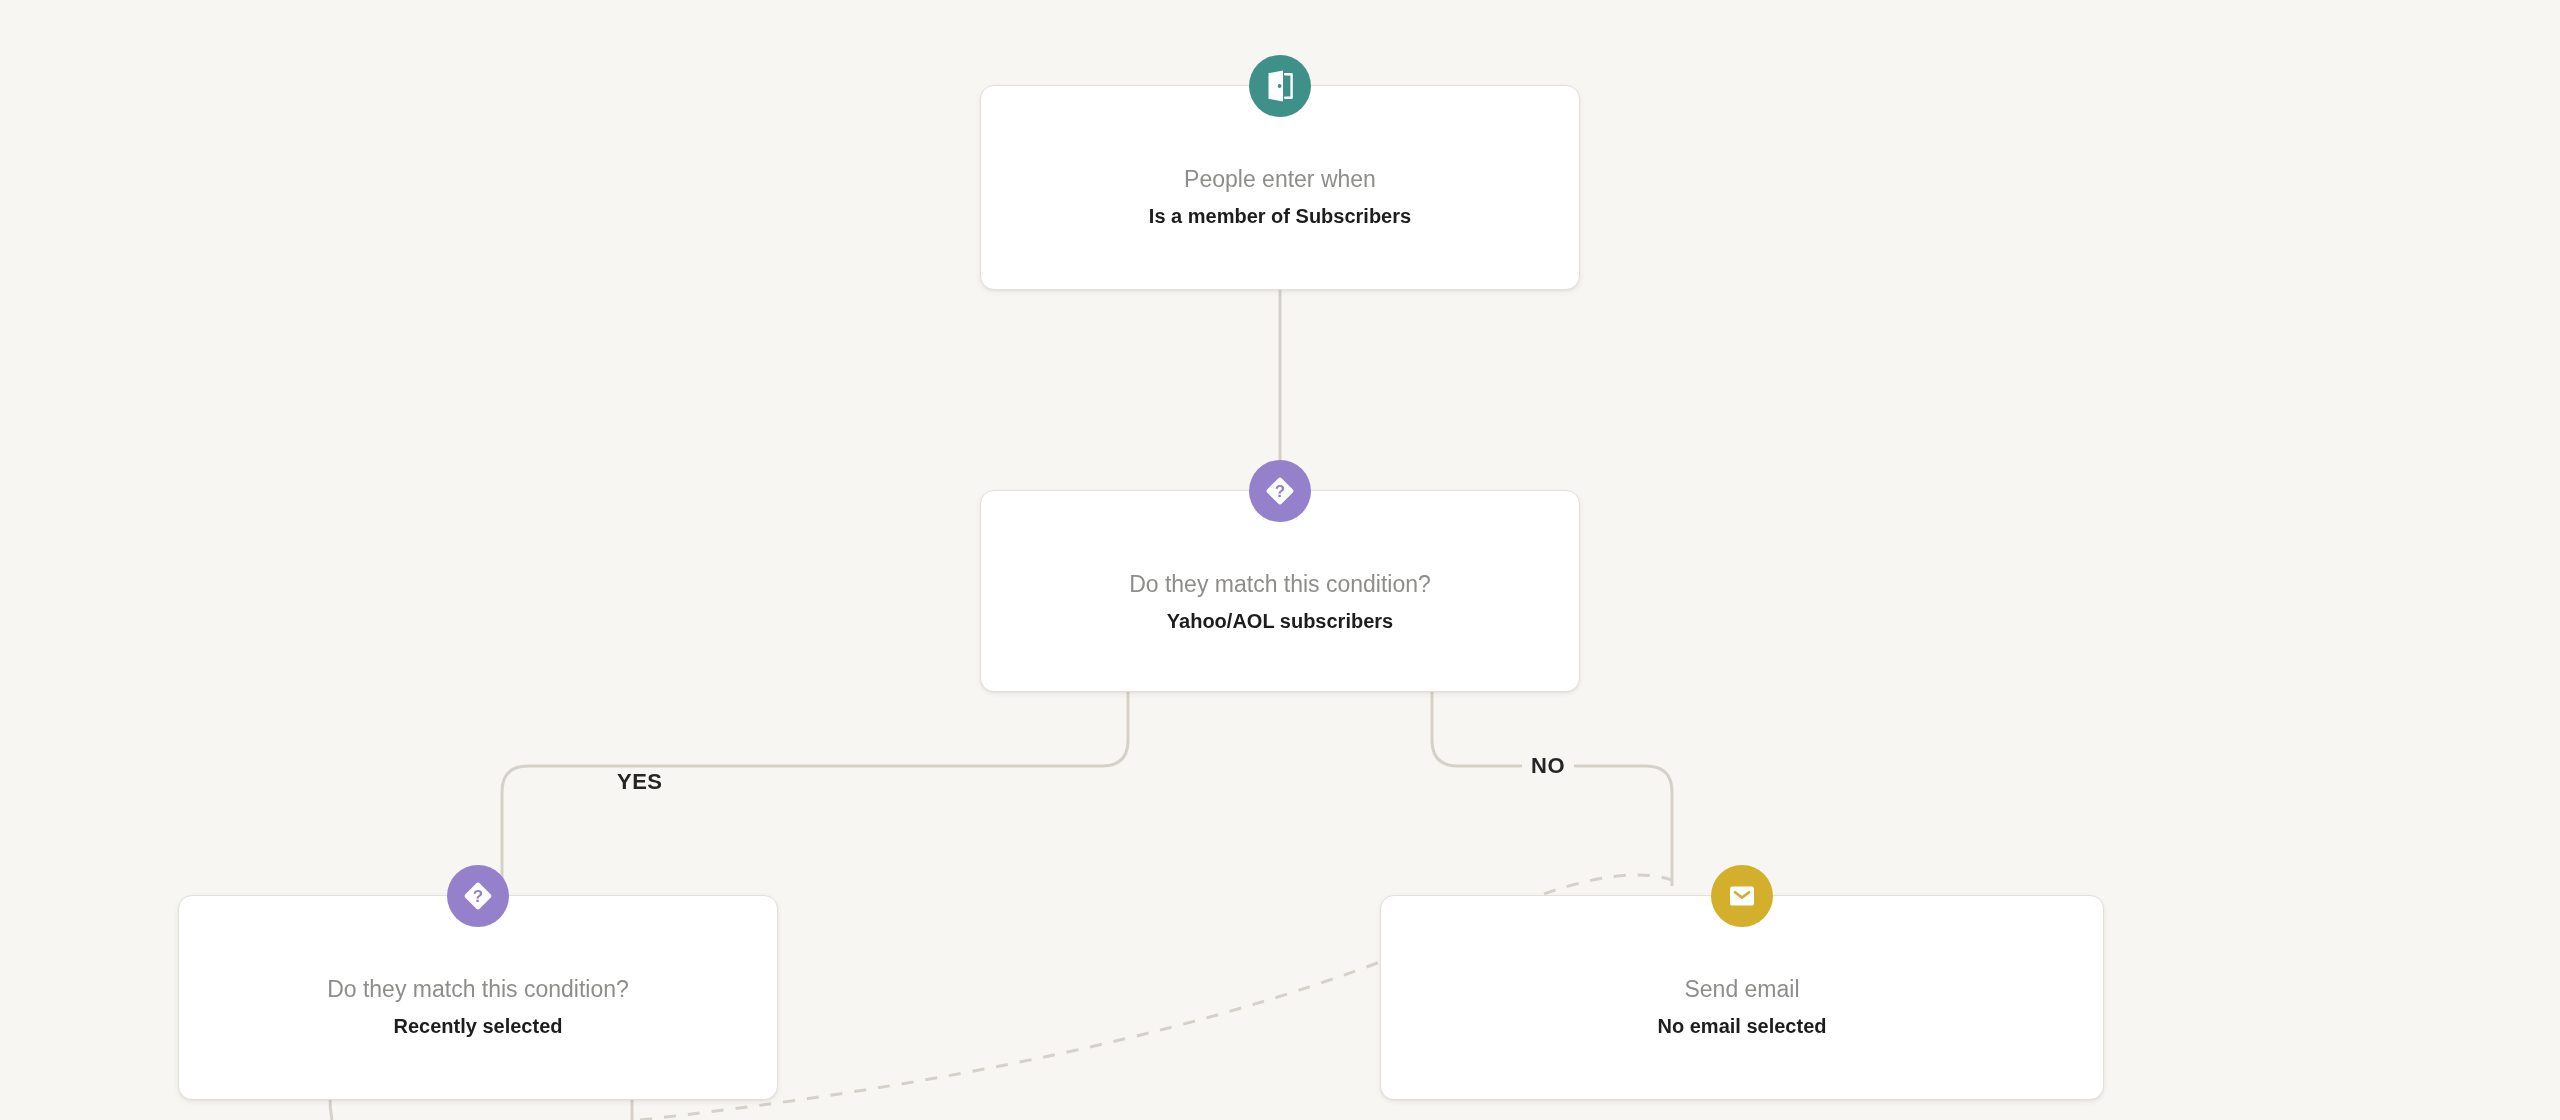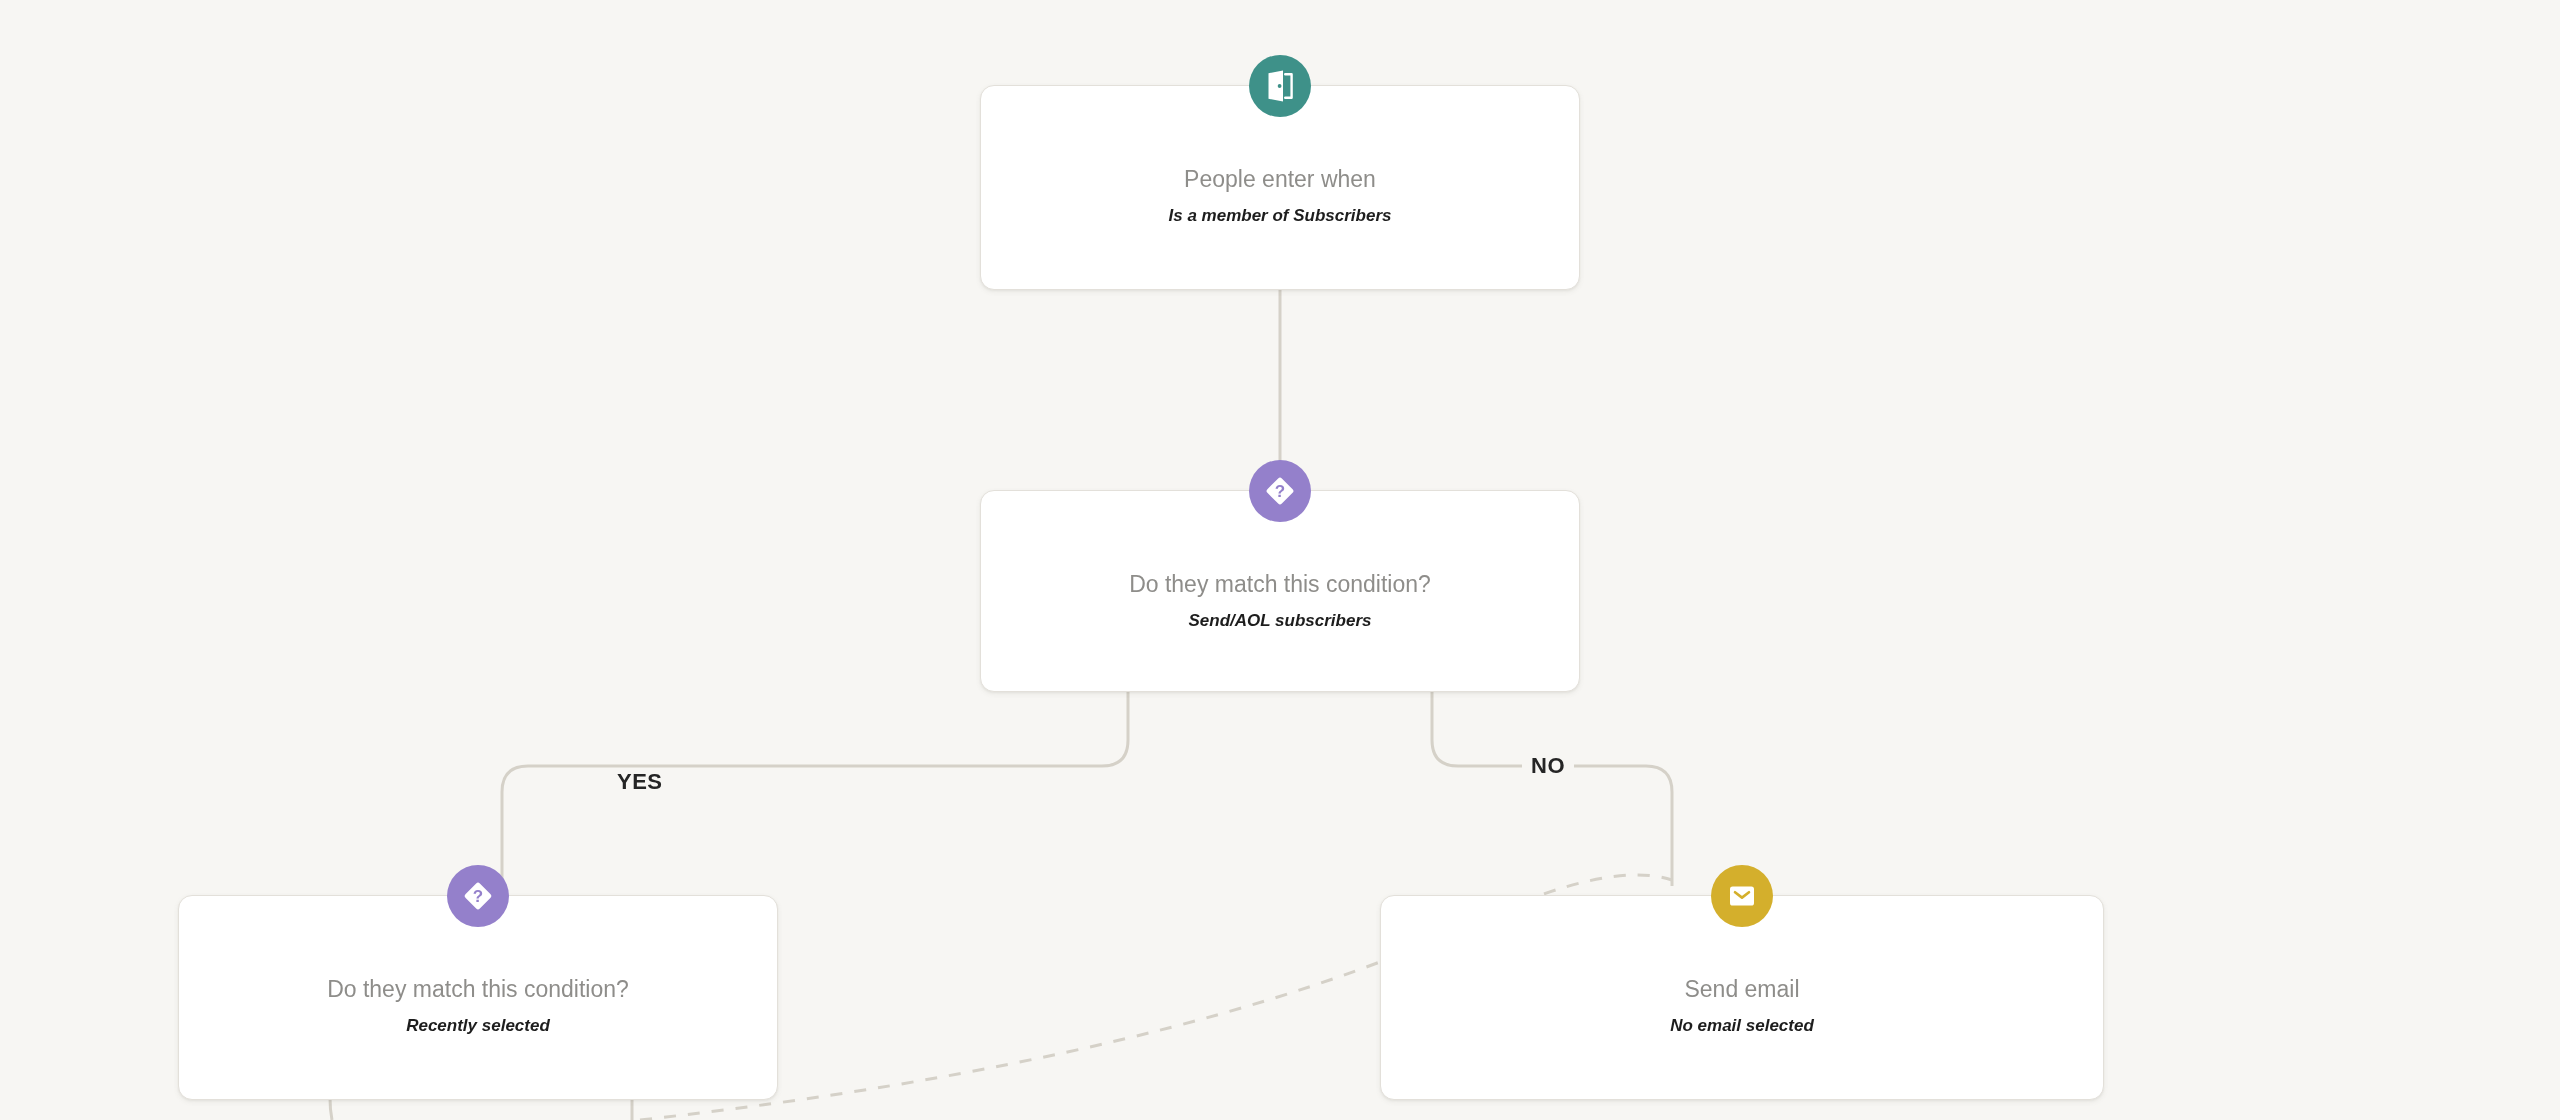--- a/index.html
+++ b/index.html
@@ -57,26 +57,25 @@
     display: block;
     font-size: 23px;
     line-height: 30px;
     color: #8e8d8a;
     font-weight: 400;
     white-space: nowrap;
   }
   .node-title {
     display: block;
     margin-top: 6px;
-    font-size: 17px;
+    font-size: 20px;
     line-height: 32px;
     color: #1d1d1d;
     font-weight: bold;
     white-space: nowrap;
-    font-style: italic;
   }
 
   
   .badge {
     position: absolute;
     width: 62px;
     height: 62px;
     border-radius: 50%;
     top: -31px;
     left: 50%;
@@ -140,21 +139,21 @@
 
   <div class="node" style="left: 980px; top: 490px; width: 600px; height: 202px;">
     <div class="badge" style="background: #9480cb;">
       <svg width="36" height="36" viewBox="0 0 36 36">
         <rect x="18" y="3.6" width="20.4" height="20.4" rx="2.6" transform="rotate(45 18 3.6)" fill="#ffffff"></rect>
         <text x="18" y="24.4" text-anchor="middle" font-family="Liberation Sans, sans-serif" font-size="17" font-weight="bold" fill="#9480cb">?</text>
       </svg>
     </div>
     <div class="node-text">
       <span class="node-caption">Do they match this condition?</span>
-      <span class="node-title">Send/AOL subscribers</span>
+      <span class="node-title">Yahoo/AOL subscribers</span>
     </div>
   </div>
 
   <div class="node" style="left: 178px; top: 895px; width: 600px; height: 205px;">
     <div class="badge" style="background: #9480cb;">
       <svg width="36" height="36" viewBox="0 0 36 36">
         <rect x="18" y="3.6" width="20.4" height="20.4" rx="2.6" transform="rotate(45 18 3.6)" fill="#ffffff"></rect>
         <text x="18" y="24.4" text-anchor="middle" font-family="Liberation Sans, sans-serif" font-size="17" font-weight="bold" fill="#9480cb">?</text>
       </svg>
     </div>

